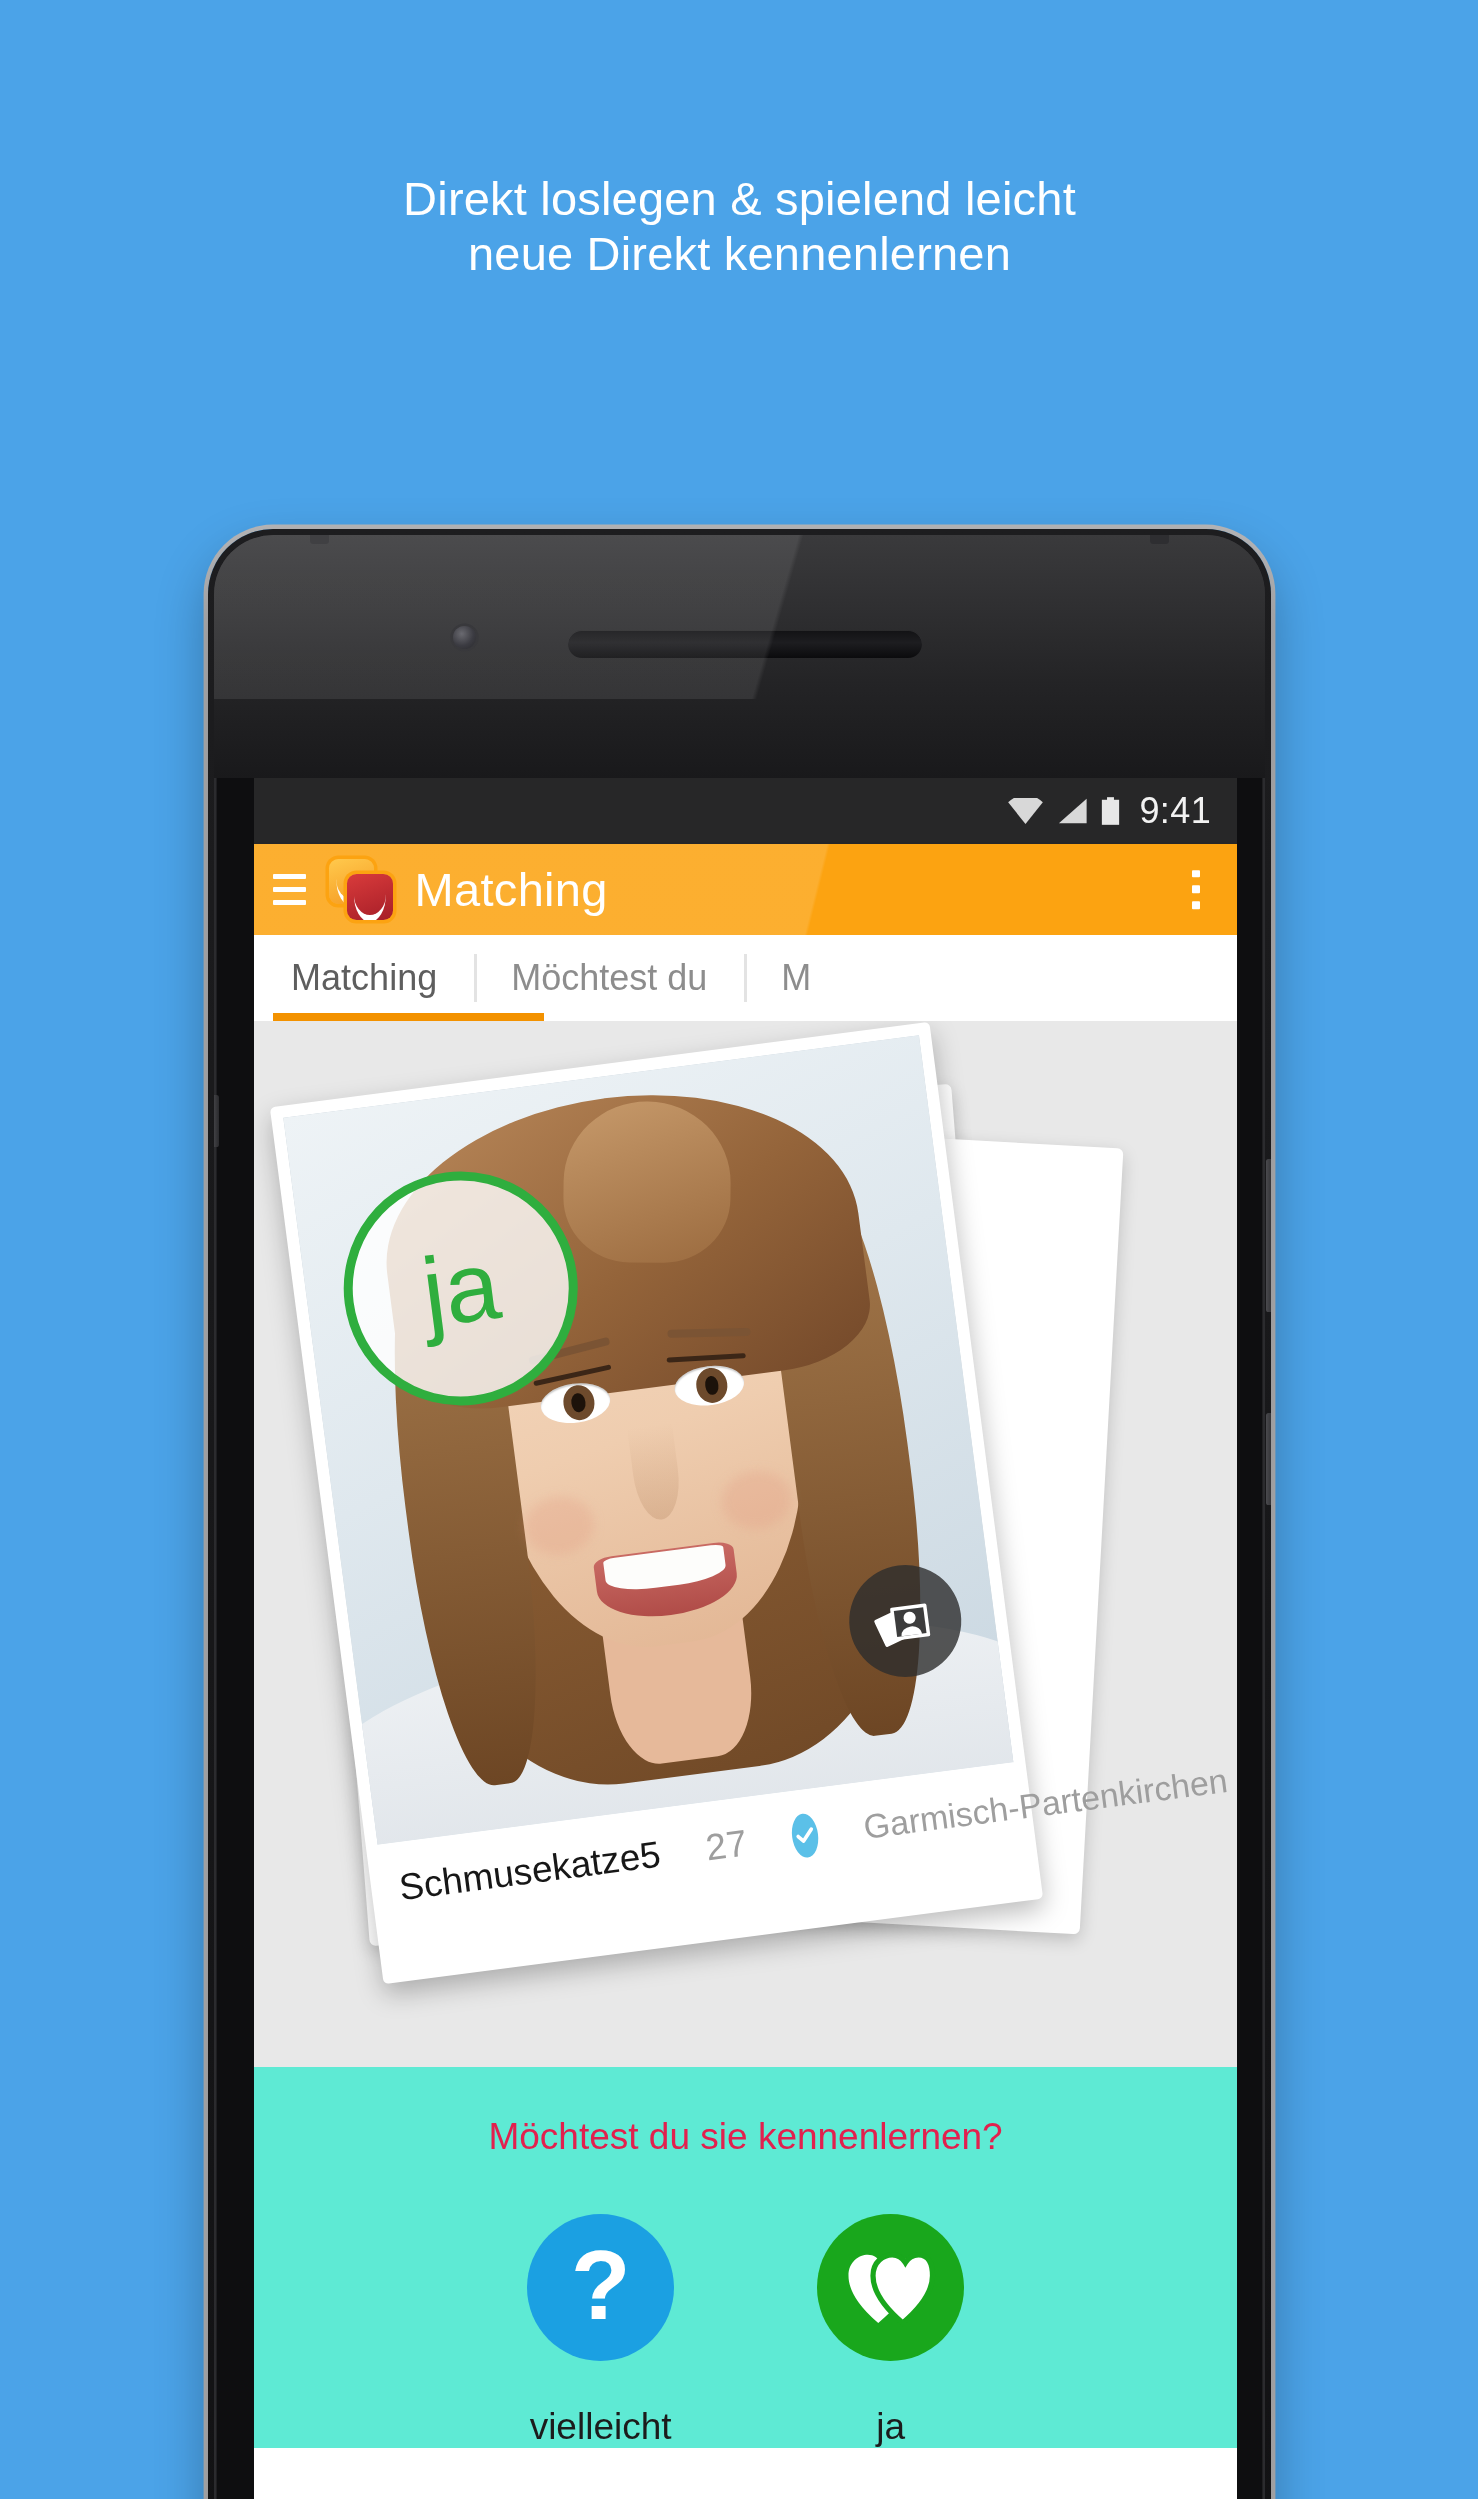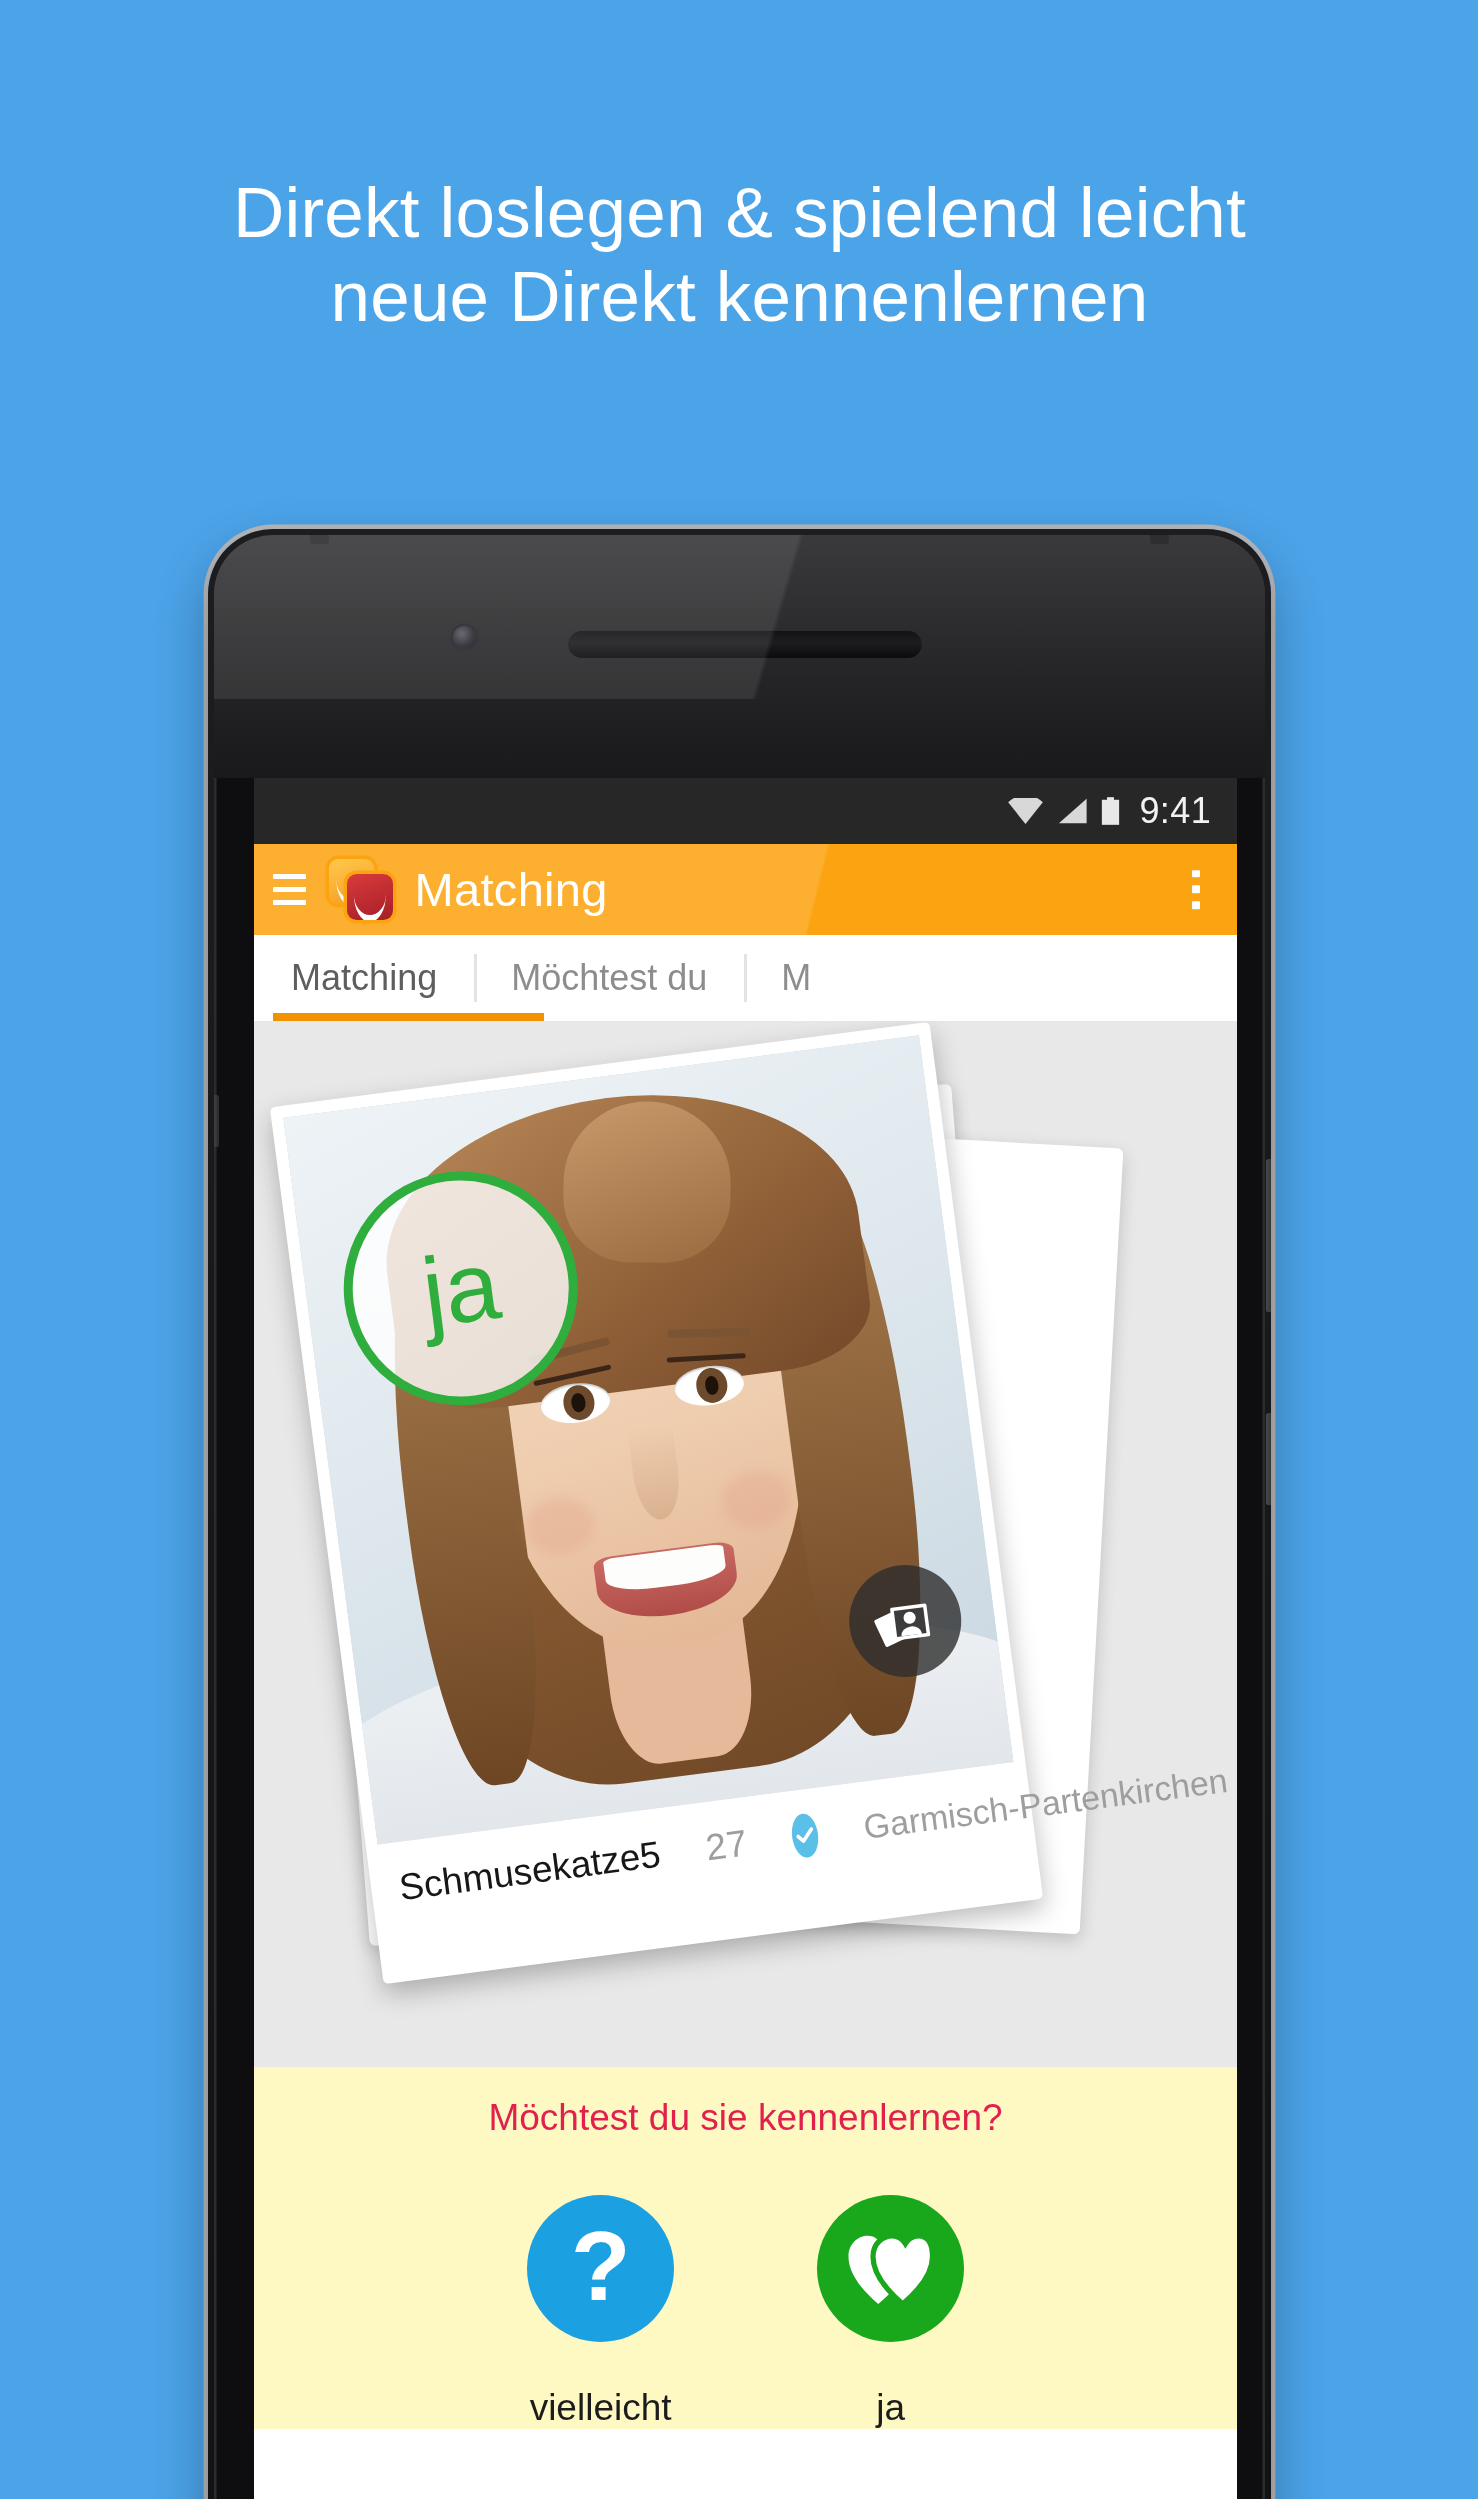--- a/index.html
+++ b/index.html
@@ -7,21 +7,21 @@
     width:1479px;height:2500px;overflow:hidden;position:relative;
     background:#4BA3E8;
     font-family:"Liberation Sans","DejaVu Sans",sans-serif;
     -webkit-font-smoothing:antialiased;
   }
 
   
   .headline{
     position:absolute;left:0;top:171px;width:1479px;
     text-align:center;color:#ffffff;
-    font-size:71px;line-height:1.18;font-weight:300;
+    font-size:47px;line-height:1.18;font-weight:300;
     letter-spacing:0.2px;
   }
   .headline .l{display:block;}
 
   
   .phone{
     position:absolute;left:208px;top:529px;
     width:1063px;height:2039px;
     border-radius:65px 65px 26px 26px;
     background:linear-gradient(180deg,#1d1d1f 0%,#121214 100%);
@@ -181,21 +181,21 @@
     position:absolute;left:12.2px;right:12.2px;top:745px;height:91px;background:#fff;
     display:flex;align-items:center;padding:0 15.7px;box-sizing:border-box;gap:0;
   }
   .uname{font-size:37px;color:#171717;font-weight:400;white-space:nowrap;}
   .vdiv{width:2.6px;height:47px;background:#dcdcdc;margin:0 23px;}
   .age{font-size:37px;color:#9e9e9e;}
   .verified{width:44px;height:44px;border-radius:50%;background:#5BC0E8;display:flex;align-items:center;justify-content:center;}
   .city{font-size:34px;color:#9e9e9e;white-space:nowrap;}
 
   
-  .bottom{background:#fef9c3;height:auto;padding-top:2px;}
+  .bottom{background:#5eead4;height:auto;padding-top:21px;}
   .question{text-align:center;color:#E2204E;font-size:37px;padding:28px 0 0;}
   .actions{display:flex;justify-content:center;gap:98px;margin-top:56px;}
   .action{width:192px;text-align:center;cursor:pointer;}
   .circle{width:147px;height:147px;border-radius:50%;margin:0 auto;display:flex;align-items:center;justify-content:center;}
   .circle.nein{background:#9B9B9B;}
   .circle.vielleicht{background:#1BA0E2;}
   .circle.ja{background:#19A71C;}
   .qmark{color:#fff;font-size:98px;font-weight:700;line-height:1;margin-top:-5.2px;}
   .alabel{margin-top:45px;font-size:37px;color:#1c1c1c;}
 </style>

